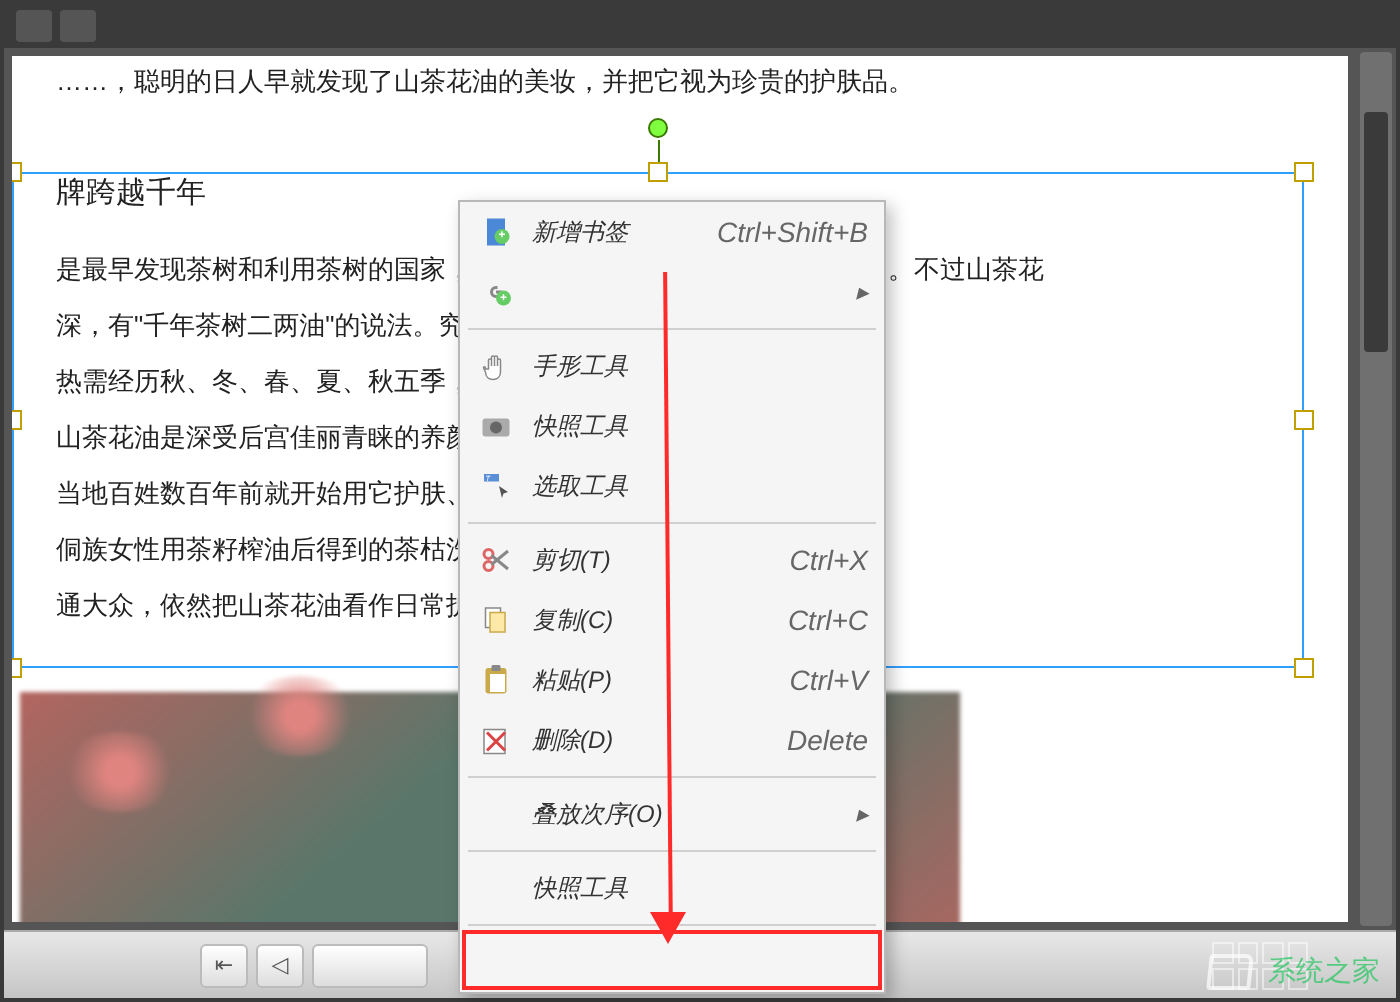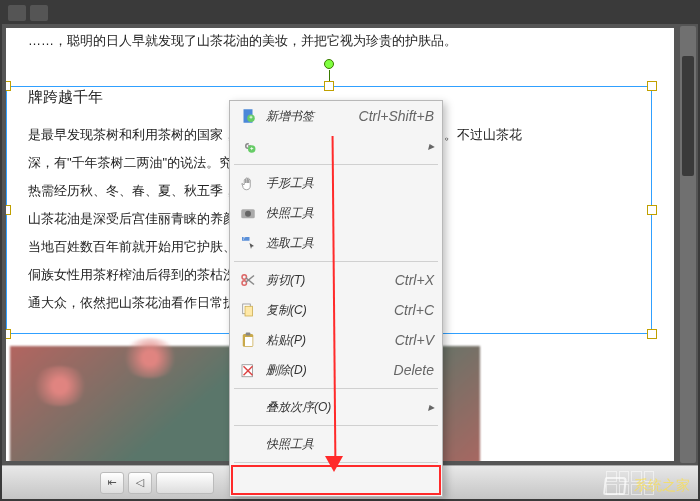--- a/index.html
+++ b/index.html
@@ -28,21 +28,21 @@
   .menu .m-ico { width: 20px; height: 20px; margin-right: 8px; display: flex; align-items: center; justify-content: center; }
   .menu .m-label { flex: 0 0 90px; white-space: nowrap; color: #333; }
   .menu .m-short { color: #666; font-size: 14px; margin-left: auto; }
   .menu .m-arrow { color: #666; margin-left: auto; }
   .menu .sep { height: 1px; background: #d0d0d0; margin: 3px 4px; }
   .highlight { position: absolute; left: 229px; top: 463px; width: 210px; height: 30px; border: 2px solid #ff2a2a; z-index: 41; pointer-events: none; }
   .arrow-line { position: absolute; left: 331px; top: 134px; width: 2px; height: 330px; background: #ff2a2a; transform: rotate(-0.5deg); z-index: 42; }
   .arrow-head { position: absolute; left: 323px; top: 454px; width: 0; height: 0; border-left: 9px solid transparent; border-right: 9px solid transparent; border-top: 16px solid #ff2a2a; z-index: 43; }
   .bottombar { position: absolute; left: 0; right: 0; bottom: 0; height: 34px; background: linear-gradient(#e8e8e8, #c5c5c5); border-top: 1px solid #aaa; display: flex; align-items: center; padding: 0 8px; }
   .bb-btn { height: 22px; min-width: 24px; border: 1px solid #bbb; background: linear-gradient(#fff,#ddd); border-radius: 3px; margin-right: 4px; display: flex; align-items: center; justify-content: center; font-size: 11px; color: #555; }
-  .watermark { position: absolute; right: 8px; bottom: 4px; font-size: 14px; color: #fde047; opacity: 0.7; z-index: 60; display: flex; align-items: center; gap: 8px; }
+  .watermark { position: absolute; right: 8px; bottom: 4px; font-size: 14px; color: #22c55e; opacity: 0.7; z-index: 60; display: flex; align-items: center; gap: 8px; }
   .wm-ico { width: 22px; height: 18px; border: 2px solid #fff; border-radius: 2px 4px 2px 2px; transform: skewX(-6deg); position: relative; }
   .wm-grid { position: absolute; right: 44px; bottom: 4px; width: 48px; height: 24px; z-index: 59; display: grid; grid-template-columns: repeat(4,1fr); grid-template-rows: repeat(2,1fr); gap: 2px; }
   .wm-grid div { border: 1px solid rgba(255,255,255,0.5); }
   svg { width: 18px; height: 18px; }
 </style>
 </head>
 <body>
 
 <div class="shell">
   <div class="topbar">

